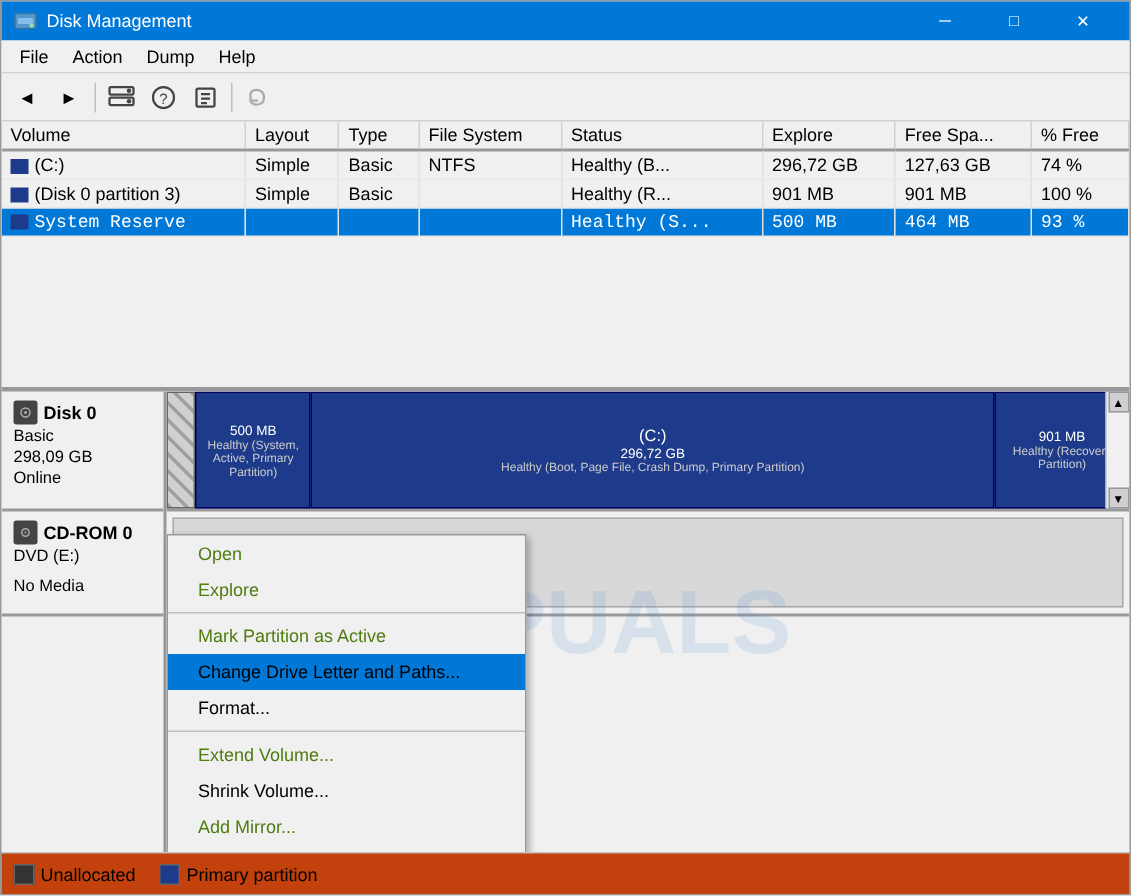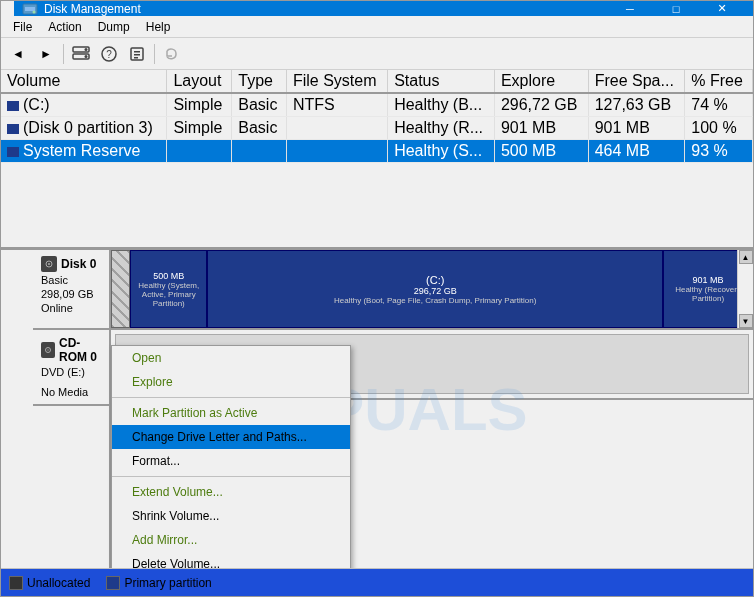--- a/index.html
+++ b/index.html
@@ -18,26 +18,25 @@
       height: 597px;
       border: 1px solid #999;
       display: flex;
       flex-direction: column;
       background: #f0f0f0;
     }
 
     .title-bar {
       background: #0078d7;
       color: white;
-      height: 15px;
+      height: 26px;
       display: flex;
       align-items: center;
       padding: 0 8px;
       user-select: none;
-      margin-left: 13px;
     }
 
     .title-bar-icon {
       width: 16px;
       height: 16px;
       margin-right: 6px;
       display: flex;
       align-items: center;
       justify-content: center;
     }
@@ -116,21 +115,21 @@
     .top-pane {
       flex: 0 0 180px;
       overflow: auto;
       border-bottom: 3px solid #999;
       position: relative;
     }
 
     .data-table {
       width: 100%;
       border-collapse: collapse;
-      font-size: 16px;
+      font-size: 12px;
     }
 
     .data-table th {
       background: #f0f0f0;
       border-right: 1px solid #d0d0d0;
       border-bottom: 2px solid #999;
       padding: 2px 6px;
       text-align: left;
       font-weight: normal;
       white-space: nowrap;
@@ -140,20 +139,21 @@
     .data-table td {
       border-right: 1px solid #e0e0e0;
       border-bottom: 1px solid #e8e8e8;
       padding: 2px 6px;
       white-space: nowrap;
     }
 
     .row-selected td {
       background: #0078d7 !important;
       color: white;
+      font-family: Liberation Mono, monospace;
     }
 
     .row-icon {
       display: inline-block;
       width: 12px;
       height: 10px;
       background: #1e3a8a;
       margin-right: 4px;
       vertical-align: middle;
     }
@@ -166,21 +166,20 @@
       position: relative;
     }
 
     .disk-label-pane {
       width: 110px;
       flex-shrink: 0;
       border-right: 2px solid #999;
       display: flex;
       flex-direction: column;
       overflow-y: auto;
-      padding-left: 32px;
     }
 
     .disk-label {
       padding: 6px 8px;
       border-bottom: 2px solid #999;
       font-size: 11px;
       min-height: 80px;
       display: flex;
       flex-direction: column;
       gap: 2px;
@@ -266,21 +265,21 @@
     }
     .ctx-separator {
       height: 1px;
       background: #c0c0c0;
       margin: 3px 0;
     }
 
     
     .status-bar {
       height: 28px;
-      background: #1d4ed8;
+      background: #c2410c;
       border-top: 1px solid #c0c0c0;
       display: flex;
       align-items: center;
       padding: 0 8px;
       gap: 16px;
       font-size: 12px;
     }
 
     .status-legend {
       display: flex;

